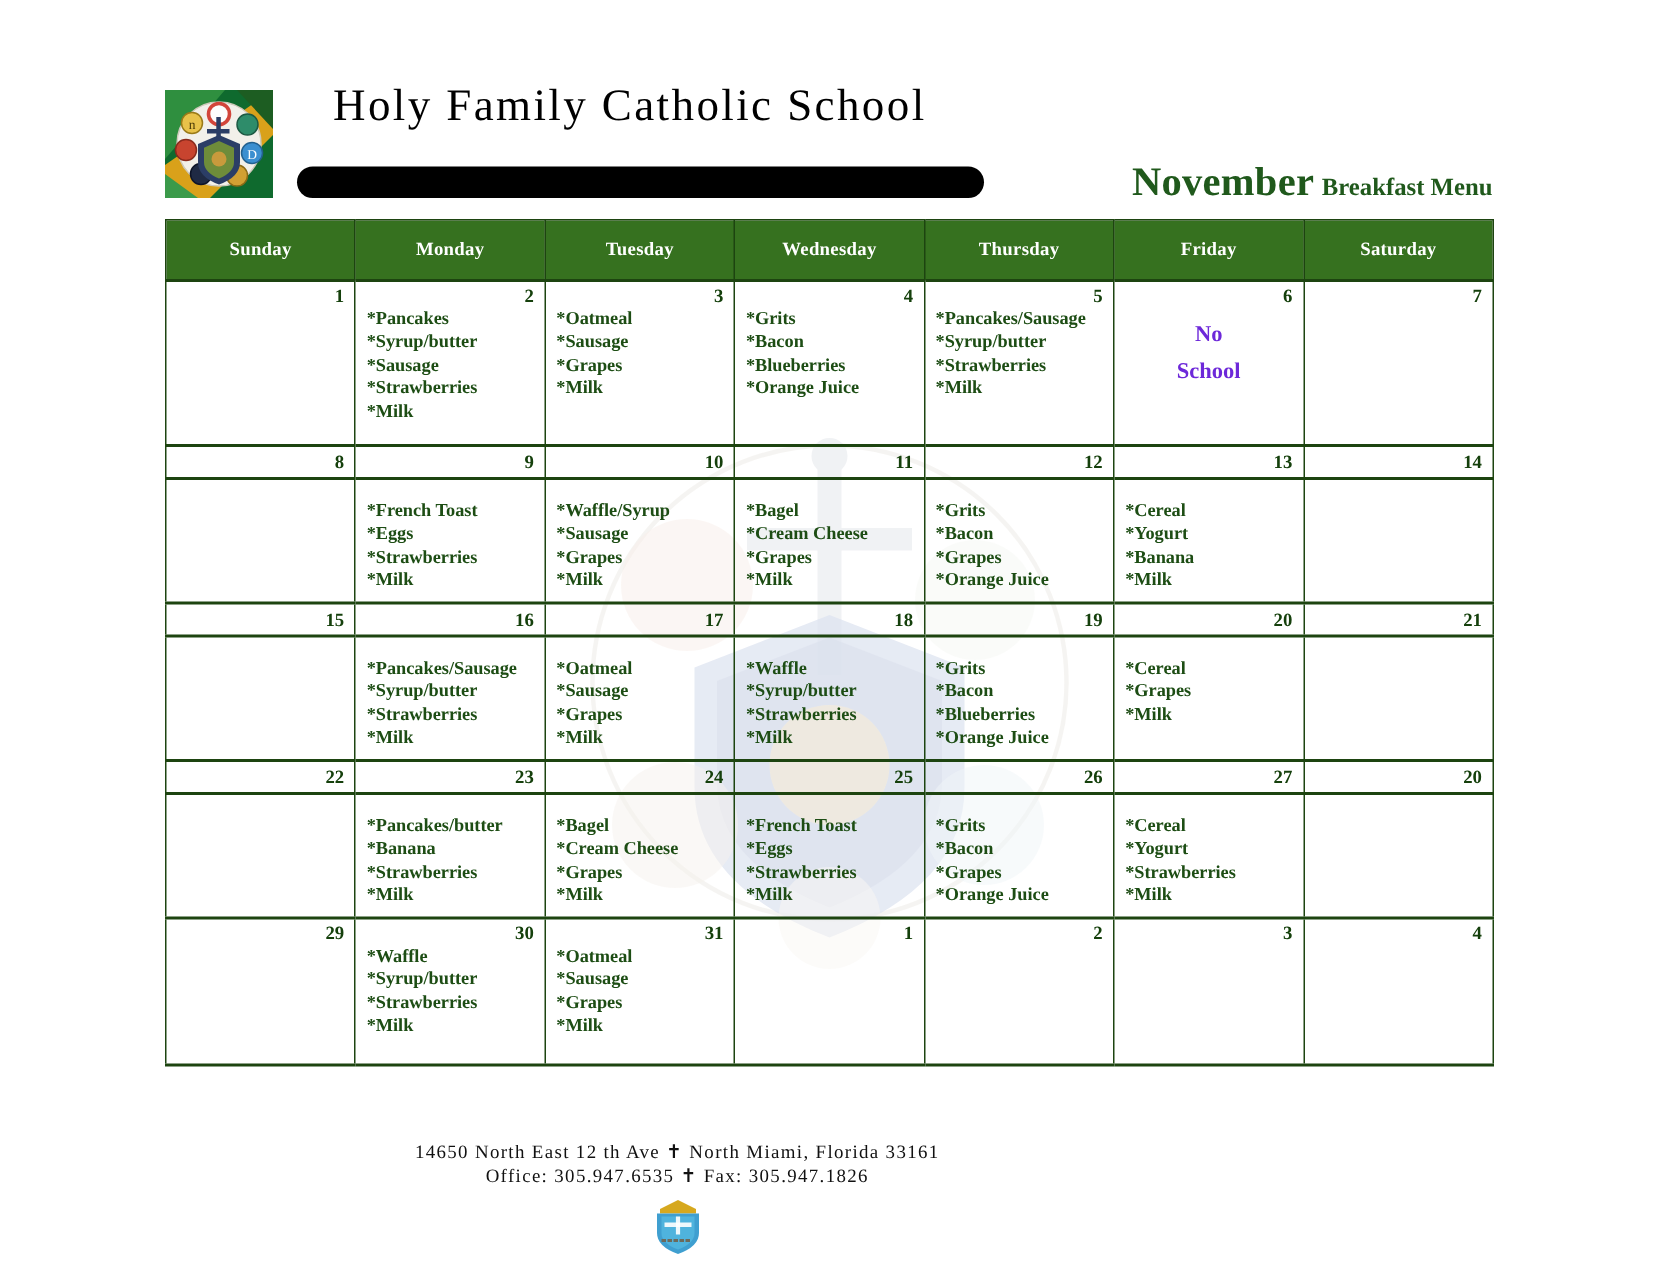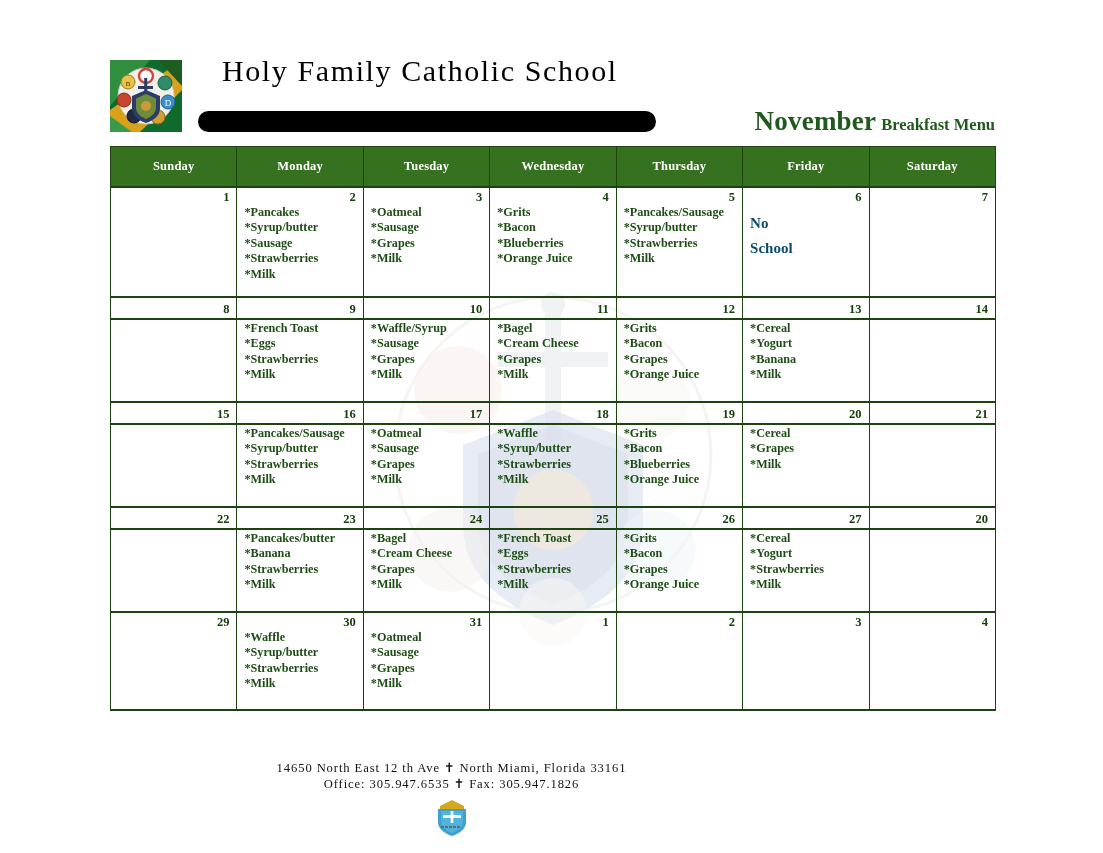--- a/index.html
+++ b/index.html
@@ -122,21 +122,21 @@
   tr.band td .num {
     font-size: 12.5px;
     font-weight: bold;
     color: #15400c;
     font-family: "Liberation Serif", "DejaVu Serif", serif;
   }
 
   
   tr.meals td {
     height: 83px;
-    padding: 3px 7px 4px 7px;
+    padding: 15px 7px 4px 7px;
     border-left: 1px solid #1d4410;
     border-right: 1px solid #1d4410;
     border-top: 2px solid #1d4410;
     border-bottom: 0;
     vertical-align: top;
     background: transparent;
   }
 
   
   tr.combo td {
@@ -166,24 +166,24 @@
     display: block;
     font-size: 12.2px;
     font-weight: bold;
     color: #1d4d14;
     line-height: 15.6px;
     font-family: "Liberation Serif", "DejaVu Serif", serif;
     white-space: nowrap;
   }
   .noschool {
     display: block;
-    text-align: left;
+    text-align: center;
     font-size: 15px;
     font-weight: bold;
-    color: #0c4a6e;
+    color: #6d28d9;
     line-height: 25px;
     margin-top: 6px;
     font-family: "Liberation Serif", "DejaVu Serif", serif;
   }
   .items-top { margin-top: -2px; }
 
   
   .footer {
     position: absolute;
     left: 0; top: 760px;

